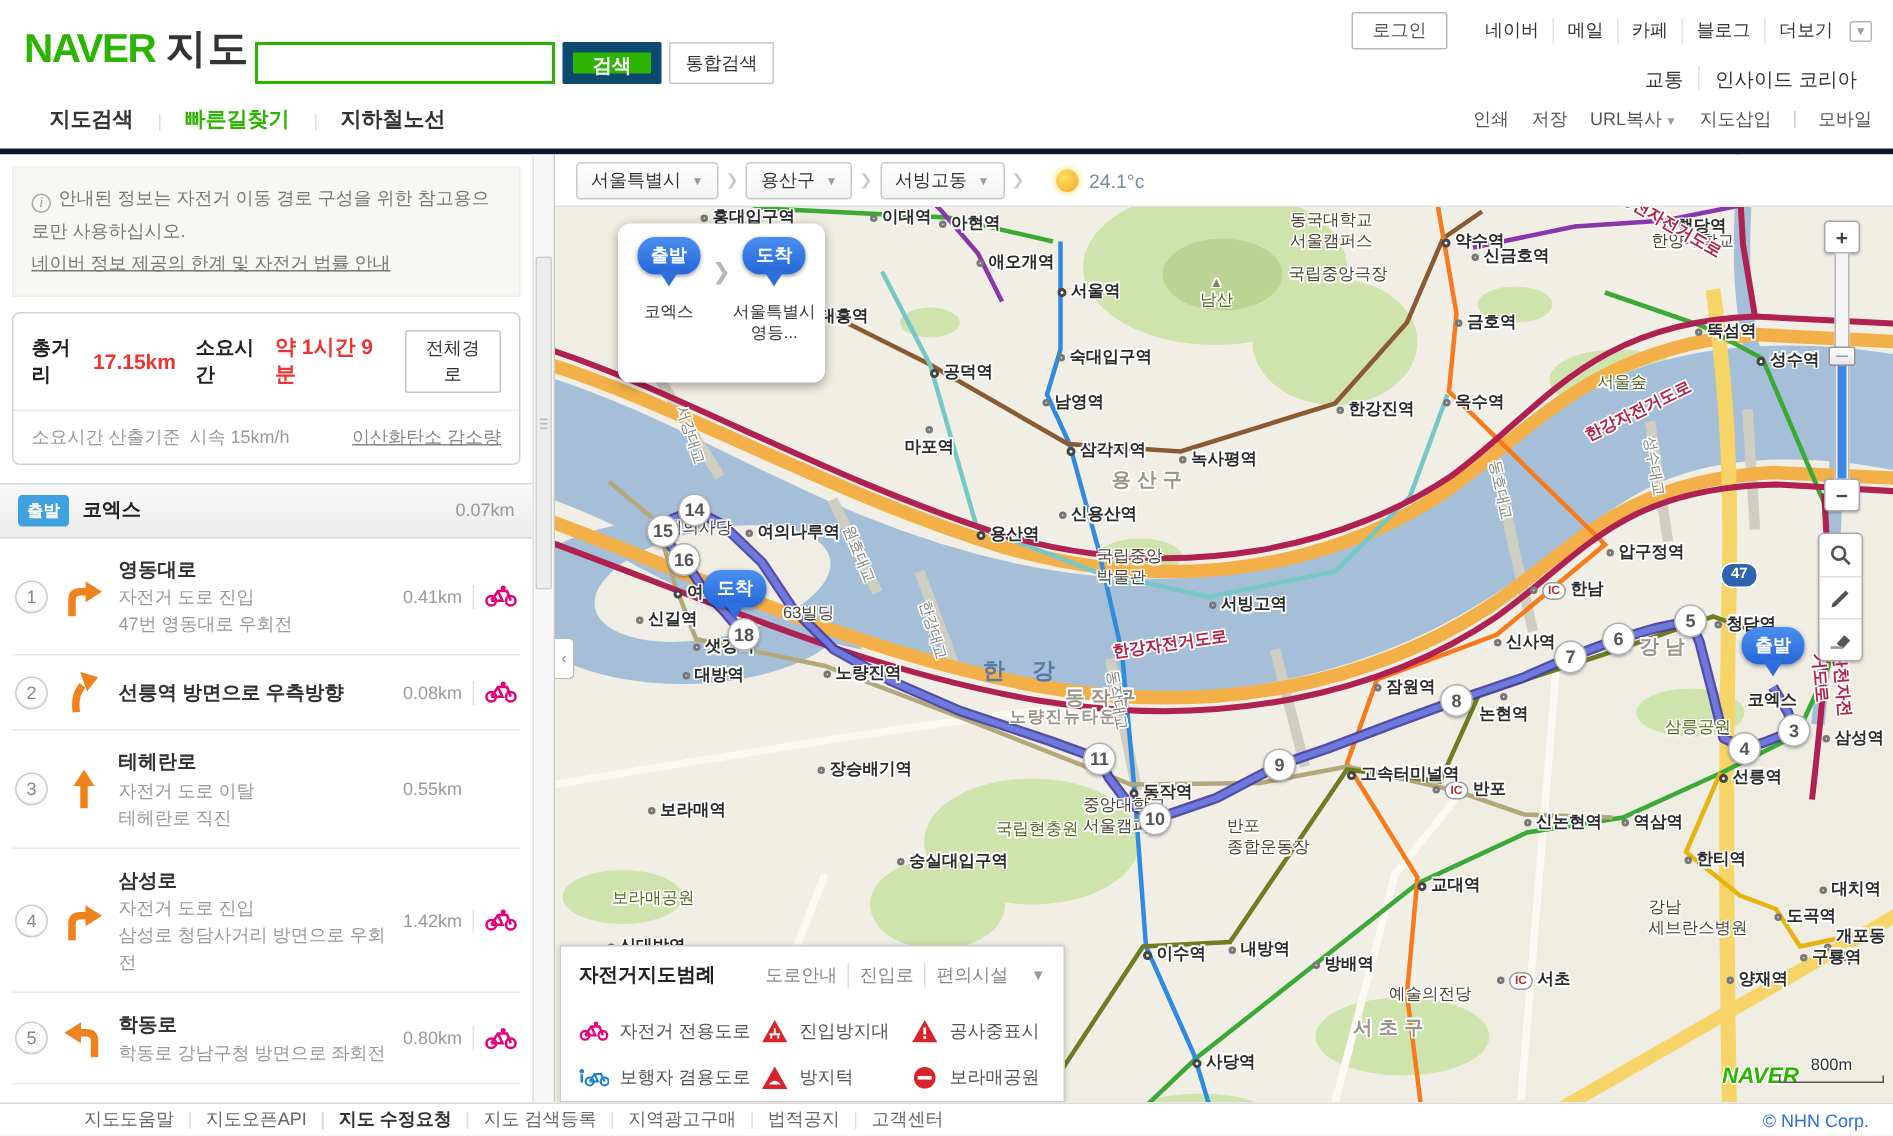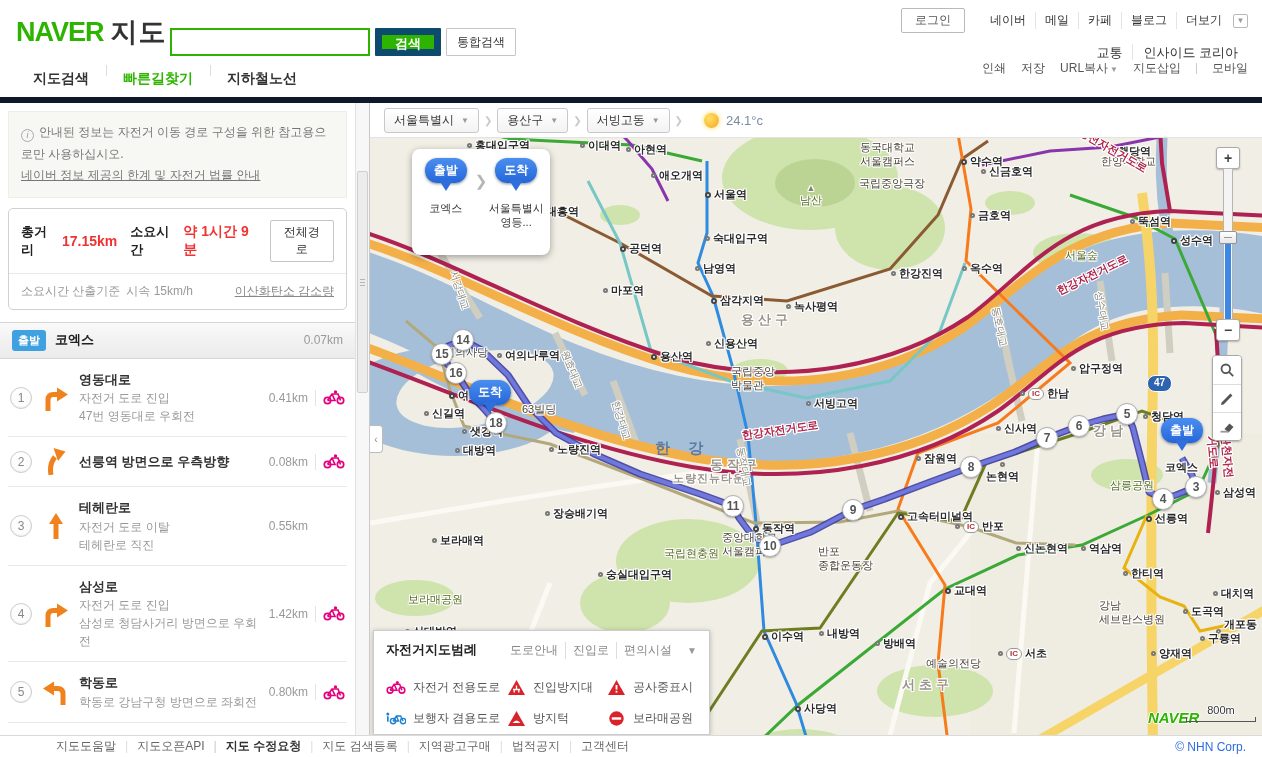--- a/index.html
+++ b/index.html
@@ -18,21 +18,21 @@
 .tr-row1{display:flex;align-items:center;justify-content:flex-end}
 .login-btn{border:1px solid #b9b9b9;background:#fff;padding:3px 13px;font-size:12px;color:#555;margin-right:16px;border-radius:2px}
 .tlinks{display:flex;align-items:center;list-style:none}
 .tlinks li{padding:0 9px;position:relative;color:#333;cursor:pointer}
 .tlinks li+li{border-left:1px solid #e4e4e4}
 .more-box{border:1px solid #b9b9b9;width:15px;height:14px;display:inline-flex;align-items:center;justify-content:center;margin-left:2px;color:#999;font-size:8px;border-radius:2px;background:#fff}
 .tr-row2{margin-top:11px;display:flex;justify-content:flex-end;align-items:center;list-style:none;color:#333;font-size:13px}
 .tr-row2 li{padding:0 10px}
 .tr-row2 li+li{border-left:1px solid #e4e4e4}
 
-.tabbar{height:43px;border-bottom:6px solid #0f172a;display:flex;padding-left:16px;position:relative;background:#fff}
+.tabbar{height:43px;border-bottom:4px solid #0f172a;display:flex;align-items:center;padding-left:16px;position:relative;background:#fff}
 .tab{font-size:14px;font-weight:bold;color:#333;padding:0 17px;position:relative;background:none;border:none}
 .tab.active{color:#2db400}
 .tab+.tab::before{content:"";position:absolute;left:0;top:5px;height:11px;width:1px;background:#ddd}
 .tab-tools{position:absolute;right:14px;display:flex;align-items:center;gap:15px;font-size:12px;color:#555}
 .tab-tools .tool{cursor:pointer}
 .caret{font-size:8px;color:#999;margin-left:2px}
 .vline{width:1px;height:11px;background:#ccc}
 
 .content{position:absolute;top:103px;left:0;width:1262px;height:632px;display:flex}
 
@@ -474,21 +474,21 @@
           <span>서울역</span>
         </div>
         <div class="lbl st" style="left: 168px; top: 102px;">
           <span class="dot"></span>
           <span>대흥역</span>
         </div>
         <div class="lbl st tr" style="left: 250px; top: 139px;">
           <span class="dot"></span>
           <span>공덕역</span>
         </div>
-        <div class="lbl st" style="left: 233px; top: 181px;">
+        <div class="lbl st" style="left: 233px; top: 181px; flex-direction: column;">
           <span class="dot"></span>
           <span>마포역</span>
         </div>
         <div class="lbl st" style="left: 335px; top: 129px;">
           <span class="dot"></span>
           <span>숙대입구역</span>
         </div>
         <div class="lbl st" style="left: 325px; top: 159px;">
           <span class="dot"></span>
           <span>남영역</span>

